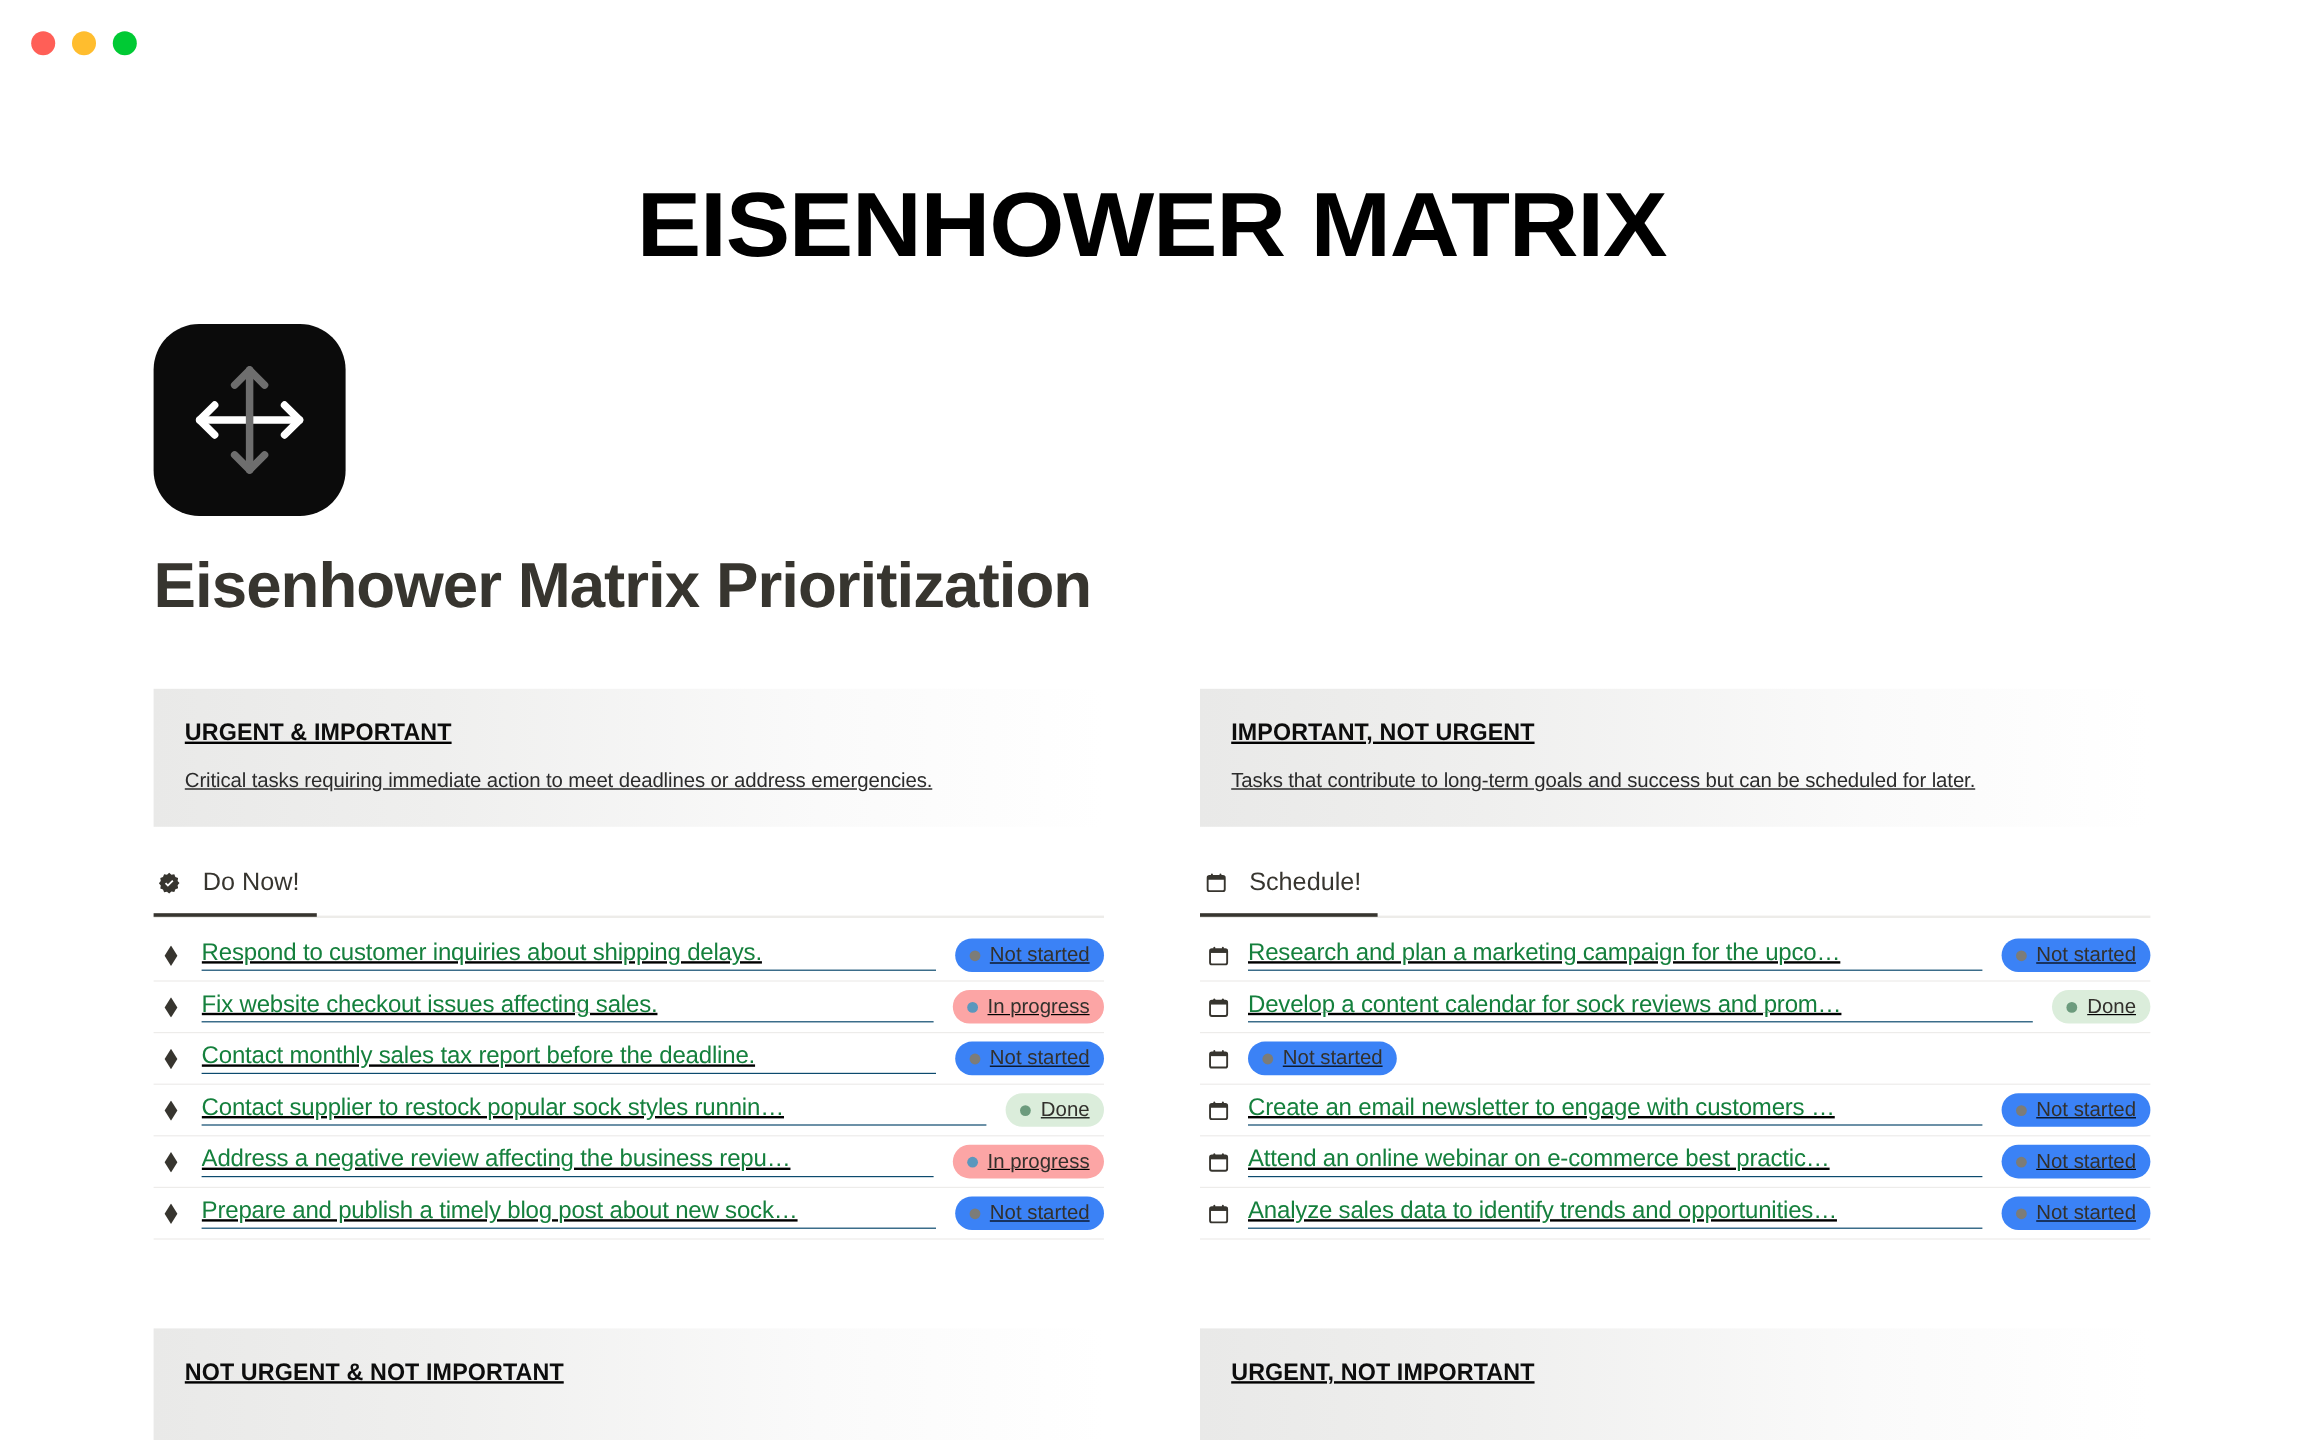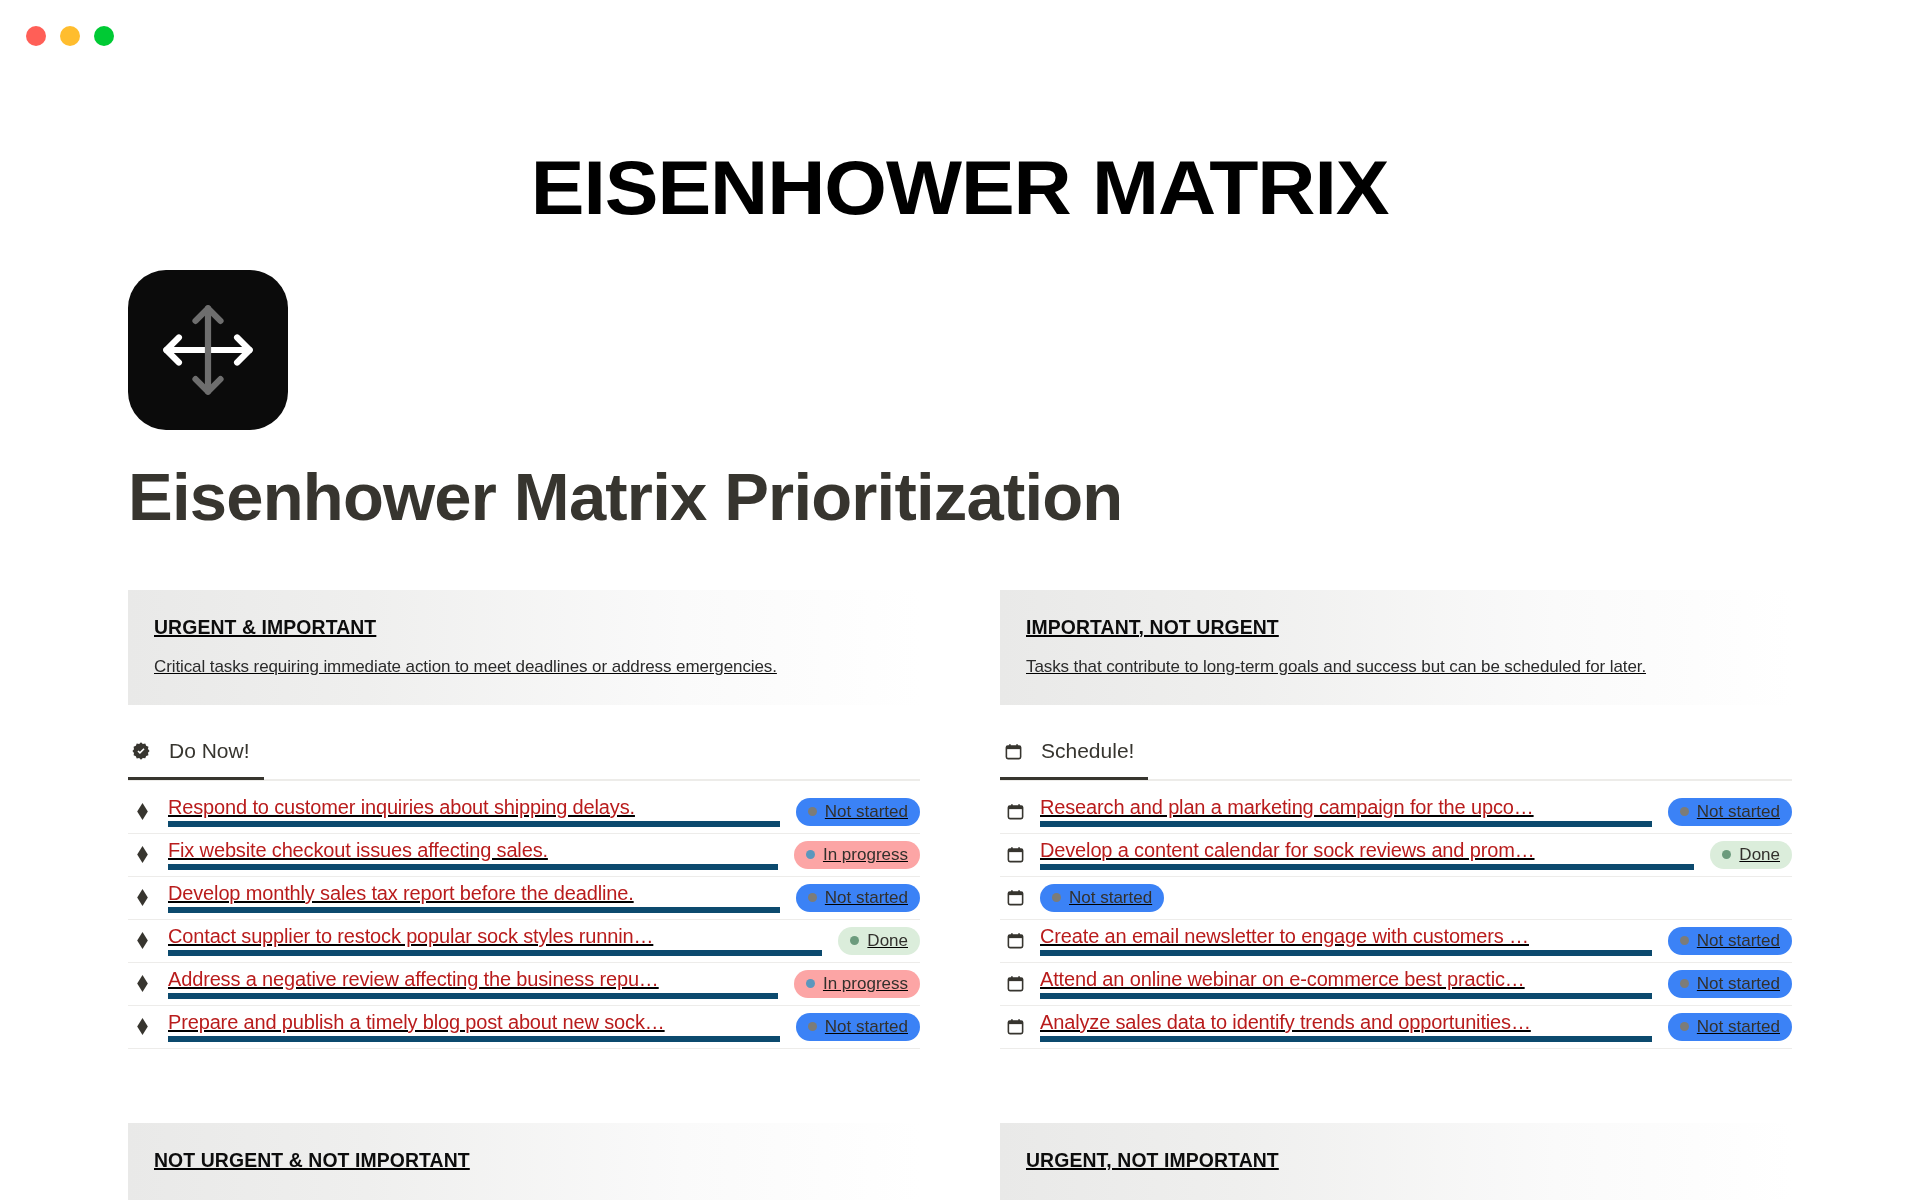--- a/index.html
+++ b/index.html
@@ -51,21 +51,21 @@
   .app-icon {
     width: 160px; height: 160px;
     border-radius: 38px;
     background: #0B0B0B;
     display: flex; align-items: center; justify-content: center;
     margin-bottom: 30px;
   }
   .app-icon svg { display: block; }
 
   .page-title {
-    font-size: 67px;
+    font-size: 53px;
     font-weight: bold;
     color: #37352F;
     letter-spacing: -0.8px;
     line-height: 1.1;
     margin-bottom: 56px;
   }
 
   
   .grid {
     display: grid;
@@ -129,26 +129,26 @@
     width: 40px;
     display: flex;
     align-items: center;
     justify-content: flex-start;
     padding-left: 6px;
     flex: none;
   }
   .task-text {
     flex: 1;
     font-size: 20px;
-    color: #b91c1c;
+    color: #15803d;
     letter-spacing: -0.15px;
     white-space: nowrap;
     overflow: hidden;
     text-overflow: clip;
-    border-bottom: 6px solid #0c4a6e;
+    border-bottom: 1px solid #0c4a6e;
     padding-bottom: 2px;
     align-self: center;
     margin-right: 16px;
   }
   .status {
     flex: none;
     display: inline-flex;
     align-items: center;
     gap: 8px;
     height: 28px;
@@ -249,21 +249,21 @@
             <span class="dot"></span>
             <span>In progress</span>
           </span>
         </div>
         <div class="task-row">
           <span class="task-bullet">
             <svg width="17" height="17" viewBox="0 0 16 16">
                 <path fill="#37352F" d="M8 0l5 8-5 8-5-8z"></path>
               </svg>
           </span>
-          <span class="task-text">Develop monthly sales tax report before the deadline.</span>
+          <span class="task-text">Contact monthly sales tax report before the deadline.</span>
           <span class="status notstarted">
             <span class="dot"></span>
             <span>Not started</span>
           </span>
         </div>
         <div class="task-row">
           <span class="task-bullet">
             <svg width="17" height="17" viewBox="0 0 16 16">
                 <path fill="#37352F" d="M8 0l5 8-5 8-5-8z"></path>
               </svg>

